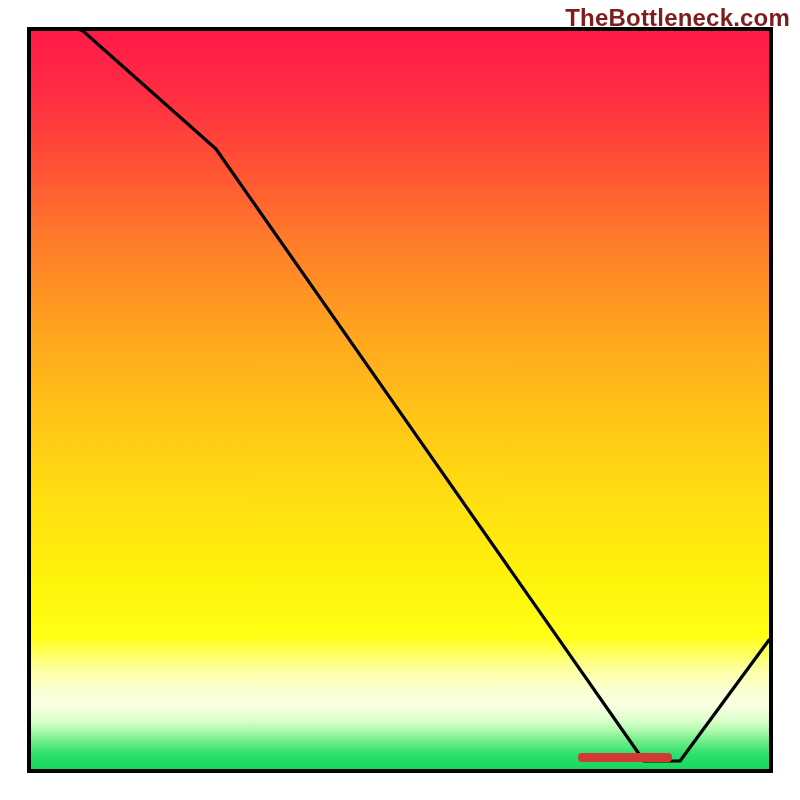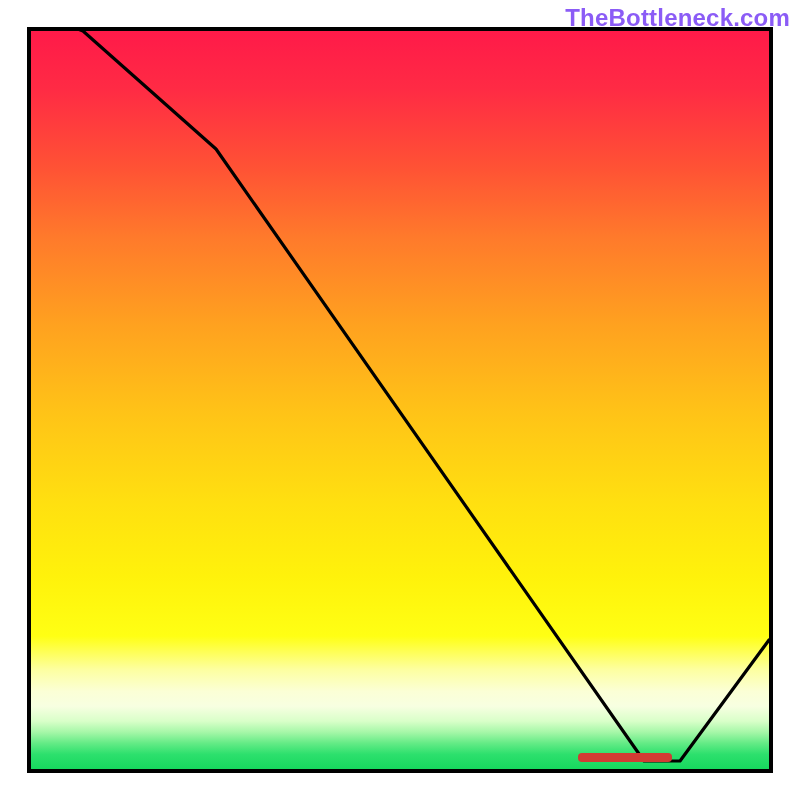--- a/index.html
+++ b/index.html
@@ -15,21 +15,21 @@
     position: relative;
     width: 800px;
     height: 800px;
   }
   .watermark {
     position: absolute;
     top: 4px;
     right: 10px;
     font-size: 24px;
     font-weight: 600;
-    color: #8b5cf6;
+    color: #7f1d1d;
     letter-spacing: 0.2px;
   }
   .chart-box {
     position: absolute;
     left: 27px;
     top: 27px;
     width: 746px;
     height: 746px;
     border: 4px solid #000;
     box-sizing: border-box;

